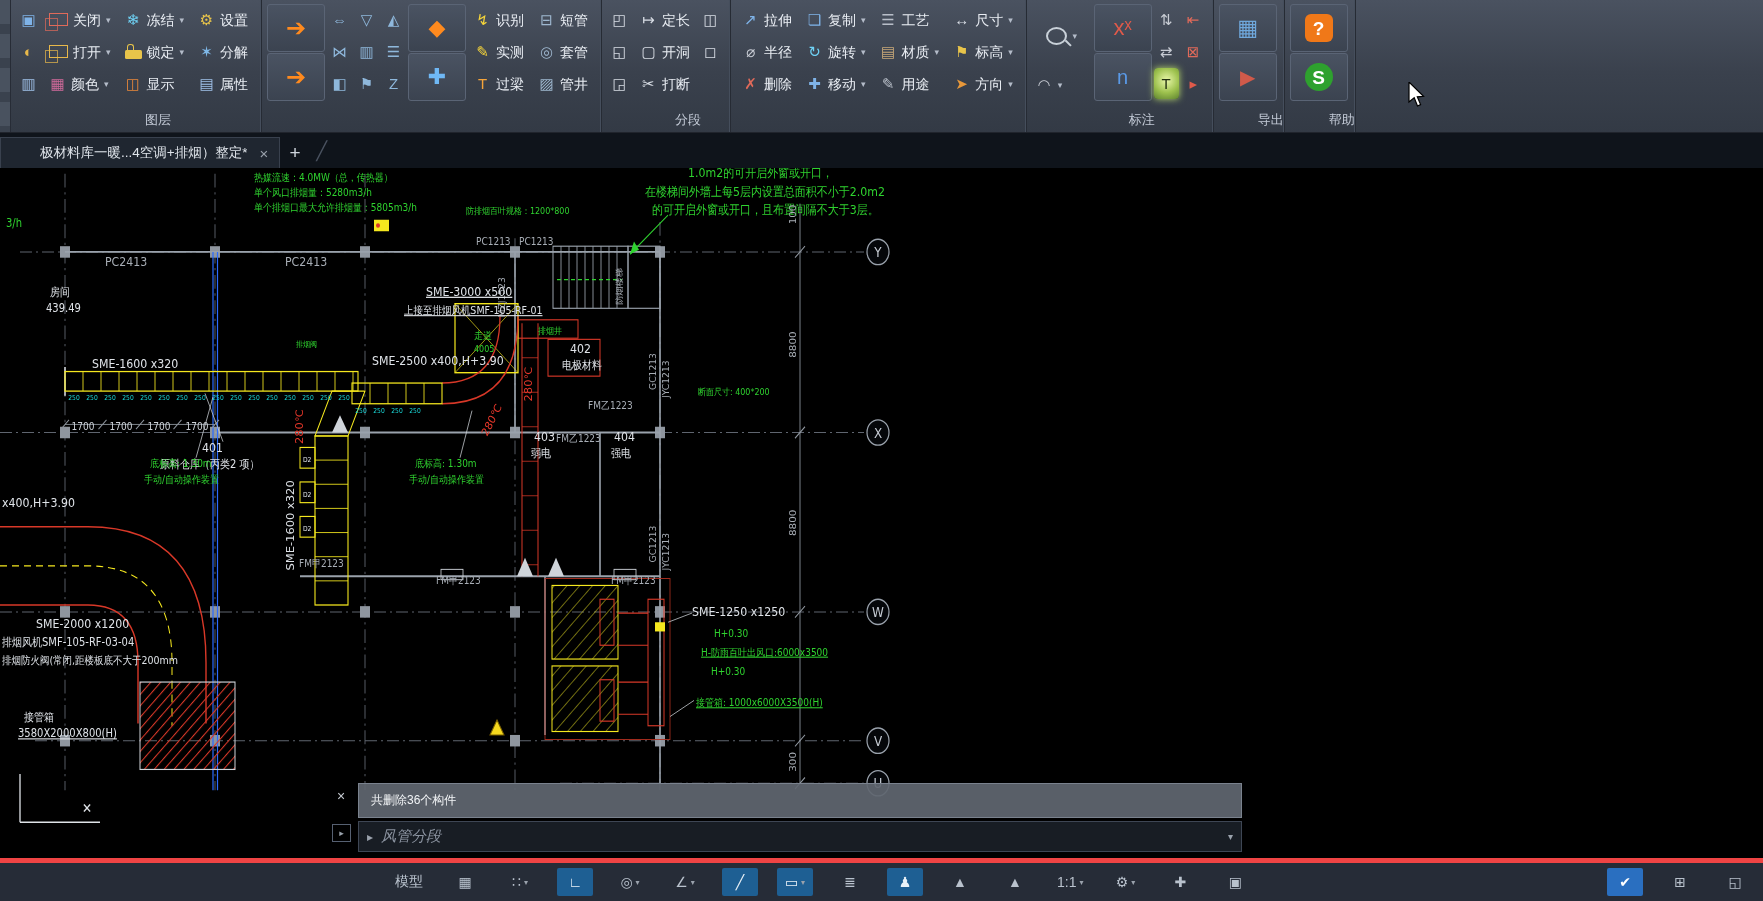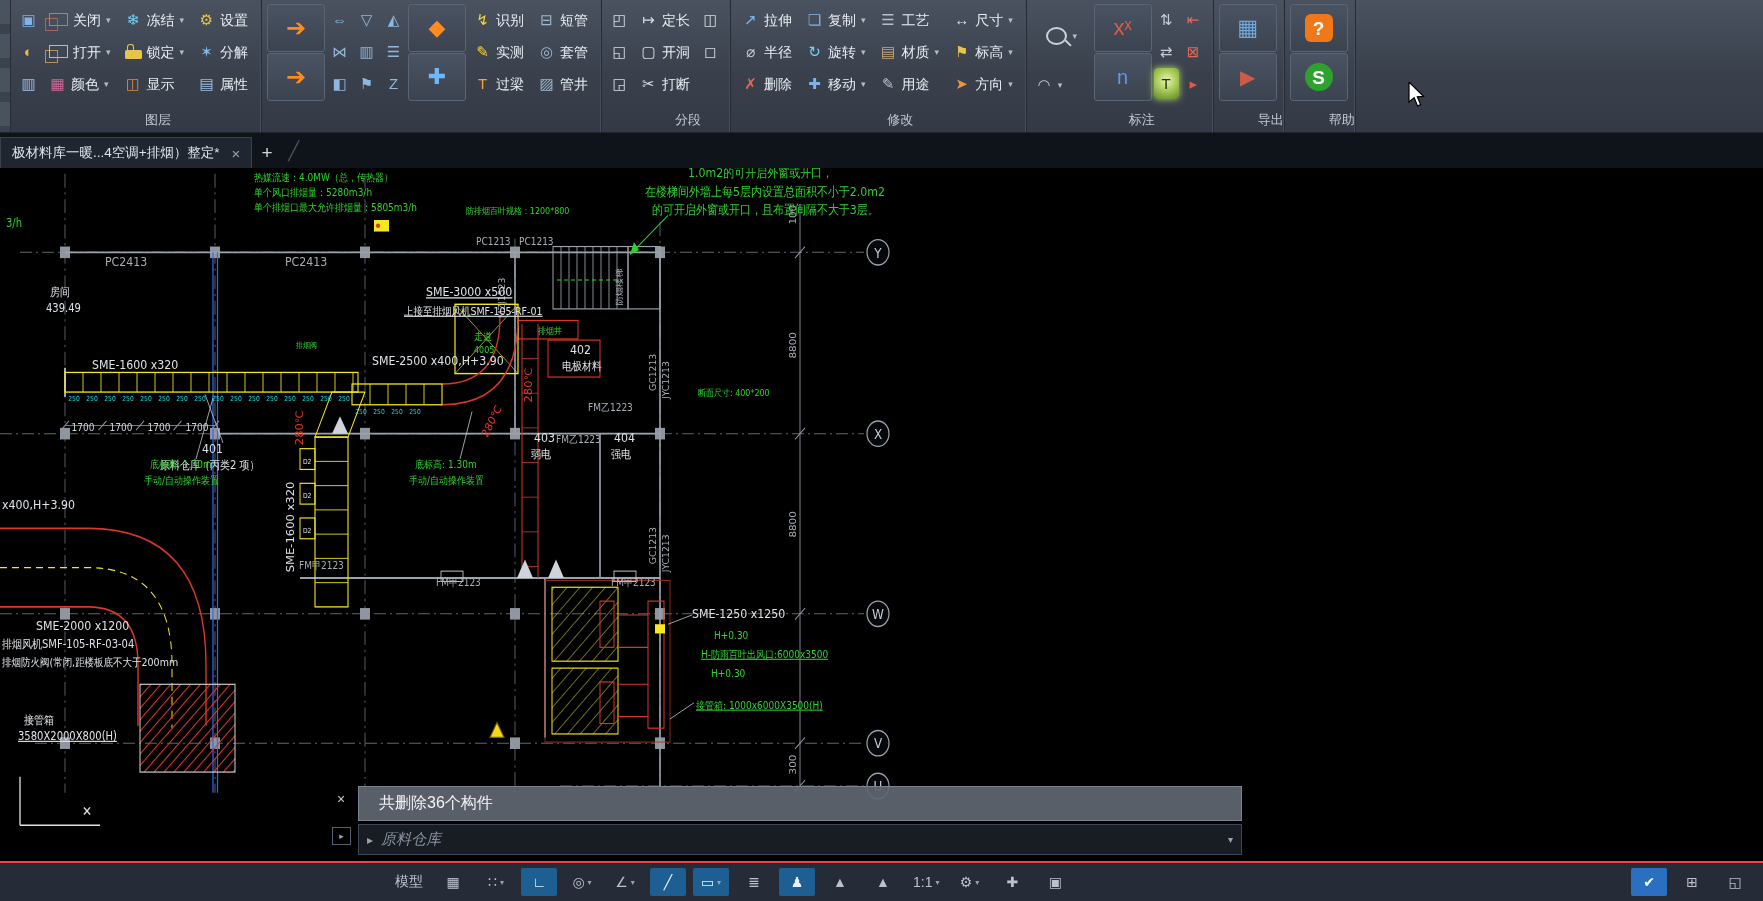--- a/index.html
+++ b/index.html
@@ -37,48 +37,48 @@
   .lock::before{content:"";position:absolute;top:-6px;left:2.2px;width:5.6px;height:5px;
     border:1.8px solid #e8c44a;border-bottom:none;border-radius:3px 3px 0 0;}
   .mag{width:14px;height:14px;border:2.4px solid #c9d1d9;border-radius:50%;display:inline-block;position:relative;}
   .mag::after{content:"";position:absolute;width:8px;height:2.4px;background:#c9d1d9;
     right:-7px;bottom:-1px;transform:rotate(45deg);}
 
   
   .tabbar{height:35px;background:#0f141b;display:flex;align-items:flex-end;flex:none;}
   .tab{height:30px;background:#1f2630;border:1px solid #39414e;border-bottom:none;color:#dfe4ea;
     font-size:13.5px;display:flex;align-items:center;gap:12px;padding:0 11px;max-width:300px;}
-  .tabtitle{white-space:nowrap;overflow:hidden;}
+  .tabtitle{white-space:nowrap;overflow:hidden;margin-left:28px;}
   .tabx{color:#9aa2ac;font-size:15px;cursor:default;}
   .tabplus{width:30px;height:30px;color:#cfd5dd;font-size:19px;display:flex;align-items:center;justify-content:center;}
   .tabslash{color:#4a5260;font-size:18px;margin-left:6px;align-self:center;}
 
   
   .canvas{flex:1;position:relative;background:#000;}
   #cad{position:absolute;inset:0;width:100%;height:100%;display:block;
     font-family:"DejaVu Sans","Liberation Sans",sans-serif;}
 
   
   .cmdhist{position:absolute;left:358px;top:89.2%;height:5%;width:884px;
-    background:rgba(96,102,112,.93);border:1px solid #7a828e;color:#f2f4f6;font-size:16px;
-    display:flex;align-items:center;padding:0 20px;box-sizing:border-box;}
+    background:rgba(96,102,112,.93);border:1px solid #7a828e;color:#f2f4f6;font-size:12px;
+    display:flex;align-items:center;padding:0 12px;box-sizing:border-box;}
   .cmdinput{position:absolute;left:358px;top:94.7%;height:4.4%;width:884px;
     background:#181d24;border:1px solid #3e4654;color:#8b93a0;font-size:15px;
     display:flex;align-items:center;gap:8px;padding:0 8px;box-sizing:border-box;}
   .cmdprompt{font-style:italic;}
   .cmdico{color:#9aa2ac;font-size:12px;}
   .cmddd{margin-left:auto;color:#9aa2ac;font-size:10px;}
   .cmdclose{position:absolute;left:332px;top:calc(89.2% + 4px);width:18px;height:18px;color:#c8cdd4;
     font-size:14px;display:flex;align-items:center;justify-content:center;}
   .cmdmini{position:absolute;left:332px;top:calc(94.7% + 3px);width:17px;height:16px;
     border:1px solid #566071;color:#9aa2ac;font-size:9px;display:flex;align-items:center;justify-content:center;}
 
   
-  .statusbar{height:38px;background:#262c37;border-top:2px solid #ef4444;display:flex;
-    align-items:center;gap:7px;padding:0 10px 0 390px;color:#b9c2cd;flex:none;}
+  .statusbar{height:38px;background:#262c37;border-top:5px solid #ef4444;display:flex;
+    align-items:center;gap:19px;padding:0 10px 0 390px;color:#b9c2cd;flex:none;}
   .sitem{height:28px;min-width:26px;display:flex;align-items:center;justify-content:center;gap:3px;
     padding:0 5px;border-radius:2px;font-size:14px;}
   .sitem.hl{background:#1e5f93;color:#eaf2f8;}
   .sitem.hlb{background:#2a6fc0;color:#fff;}
   .slabel{font-size:14px;}
   .sdd{font-size:8px;color:#9aa2ac;}
   .sbrand{font-size:15px;color:#f0f3f6;margin-left:45px;white-space:nowrap;}
 
   .cursor{position:absolute;left:1408px;top:82px;z-index:99;pointer-events:none;}
 </style>
@@ -331,21 +331,20 @@
                 <span class="rtext">标高</span>
                 <span class="rdd">▾</span>
               </div>
               <div class="rbtn">
                 <span class="ricon" style="color: rgb(232, 152, 58);">➤</span>
                 <span class="rtext">方向</span>
                 <span class="rdd">▾</span>
               </div>
             </div>
           </div>
-          <div class="rlabel">修改</div>
         </div>
         <div class="rgroup">
           <div class="rbody">
             <div class="rcol">
               <div class="rbtn rtall icononly">
                 <span class="ricon mag"></span>
                 <span class="rdd">▾</span>
               </div>
               <div class="rbtn icononly">
                 <span class="ricon" style="color: rgb(200, 204, 212);">◠</span>
@@ -668,21 +667,21 @@
         </g>
     </svg>
 
     <div class="cmdclose">×</div>
     <div class="cmdhist">
       <span>共删除36个构件</span>
     </div>
     <div class="cmdmini">▸</div>
     <div class="cmdinput">
       <span class="cmdico">▸</span>
-      <span class="cmdprompt">原料仓库</span>
+      <span class="cmdprompt">风管分段</span>
       <span class="cmddd">▾</span>
     </div>
   </div>
 
   <div class="statusbar" id="statusbar">
       <div class="sitem">
         <span class="slabel">模型</span>
       </div>
       <div class="sitem">
         <span class="sglyph">▦</span>

